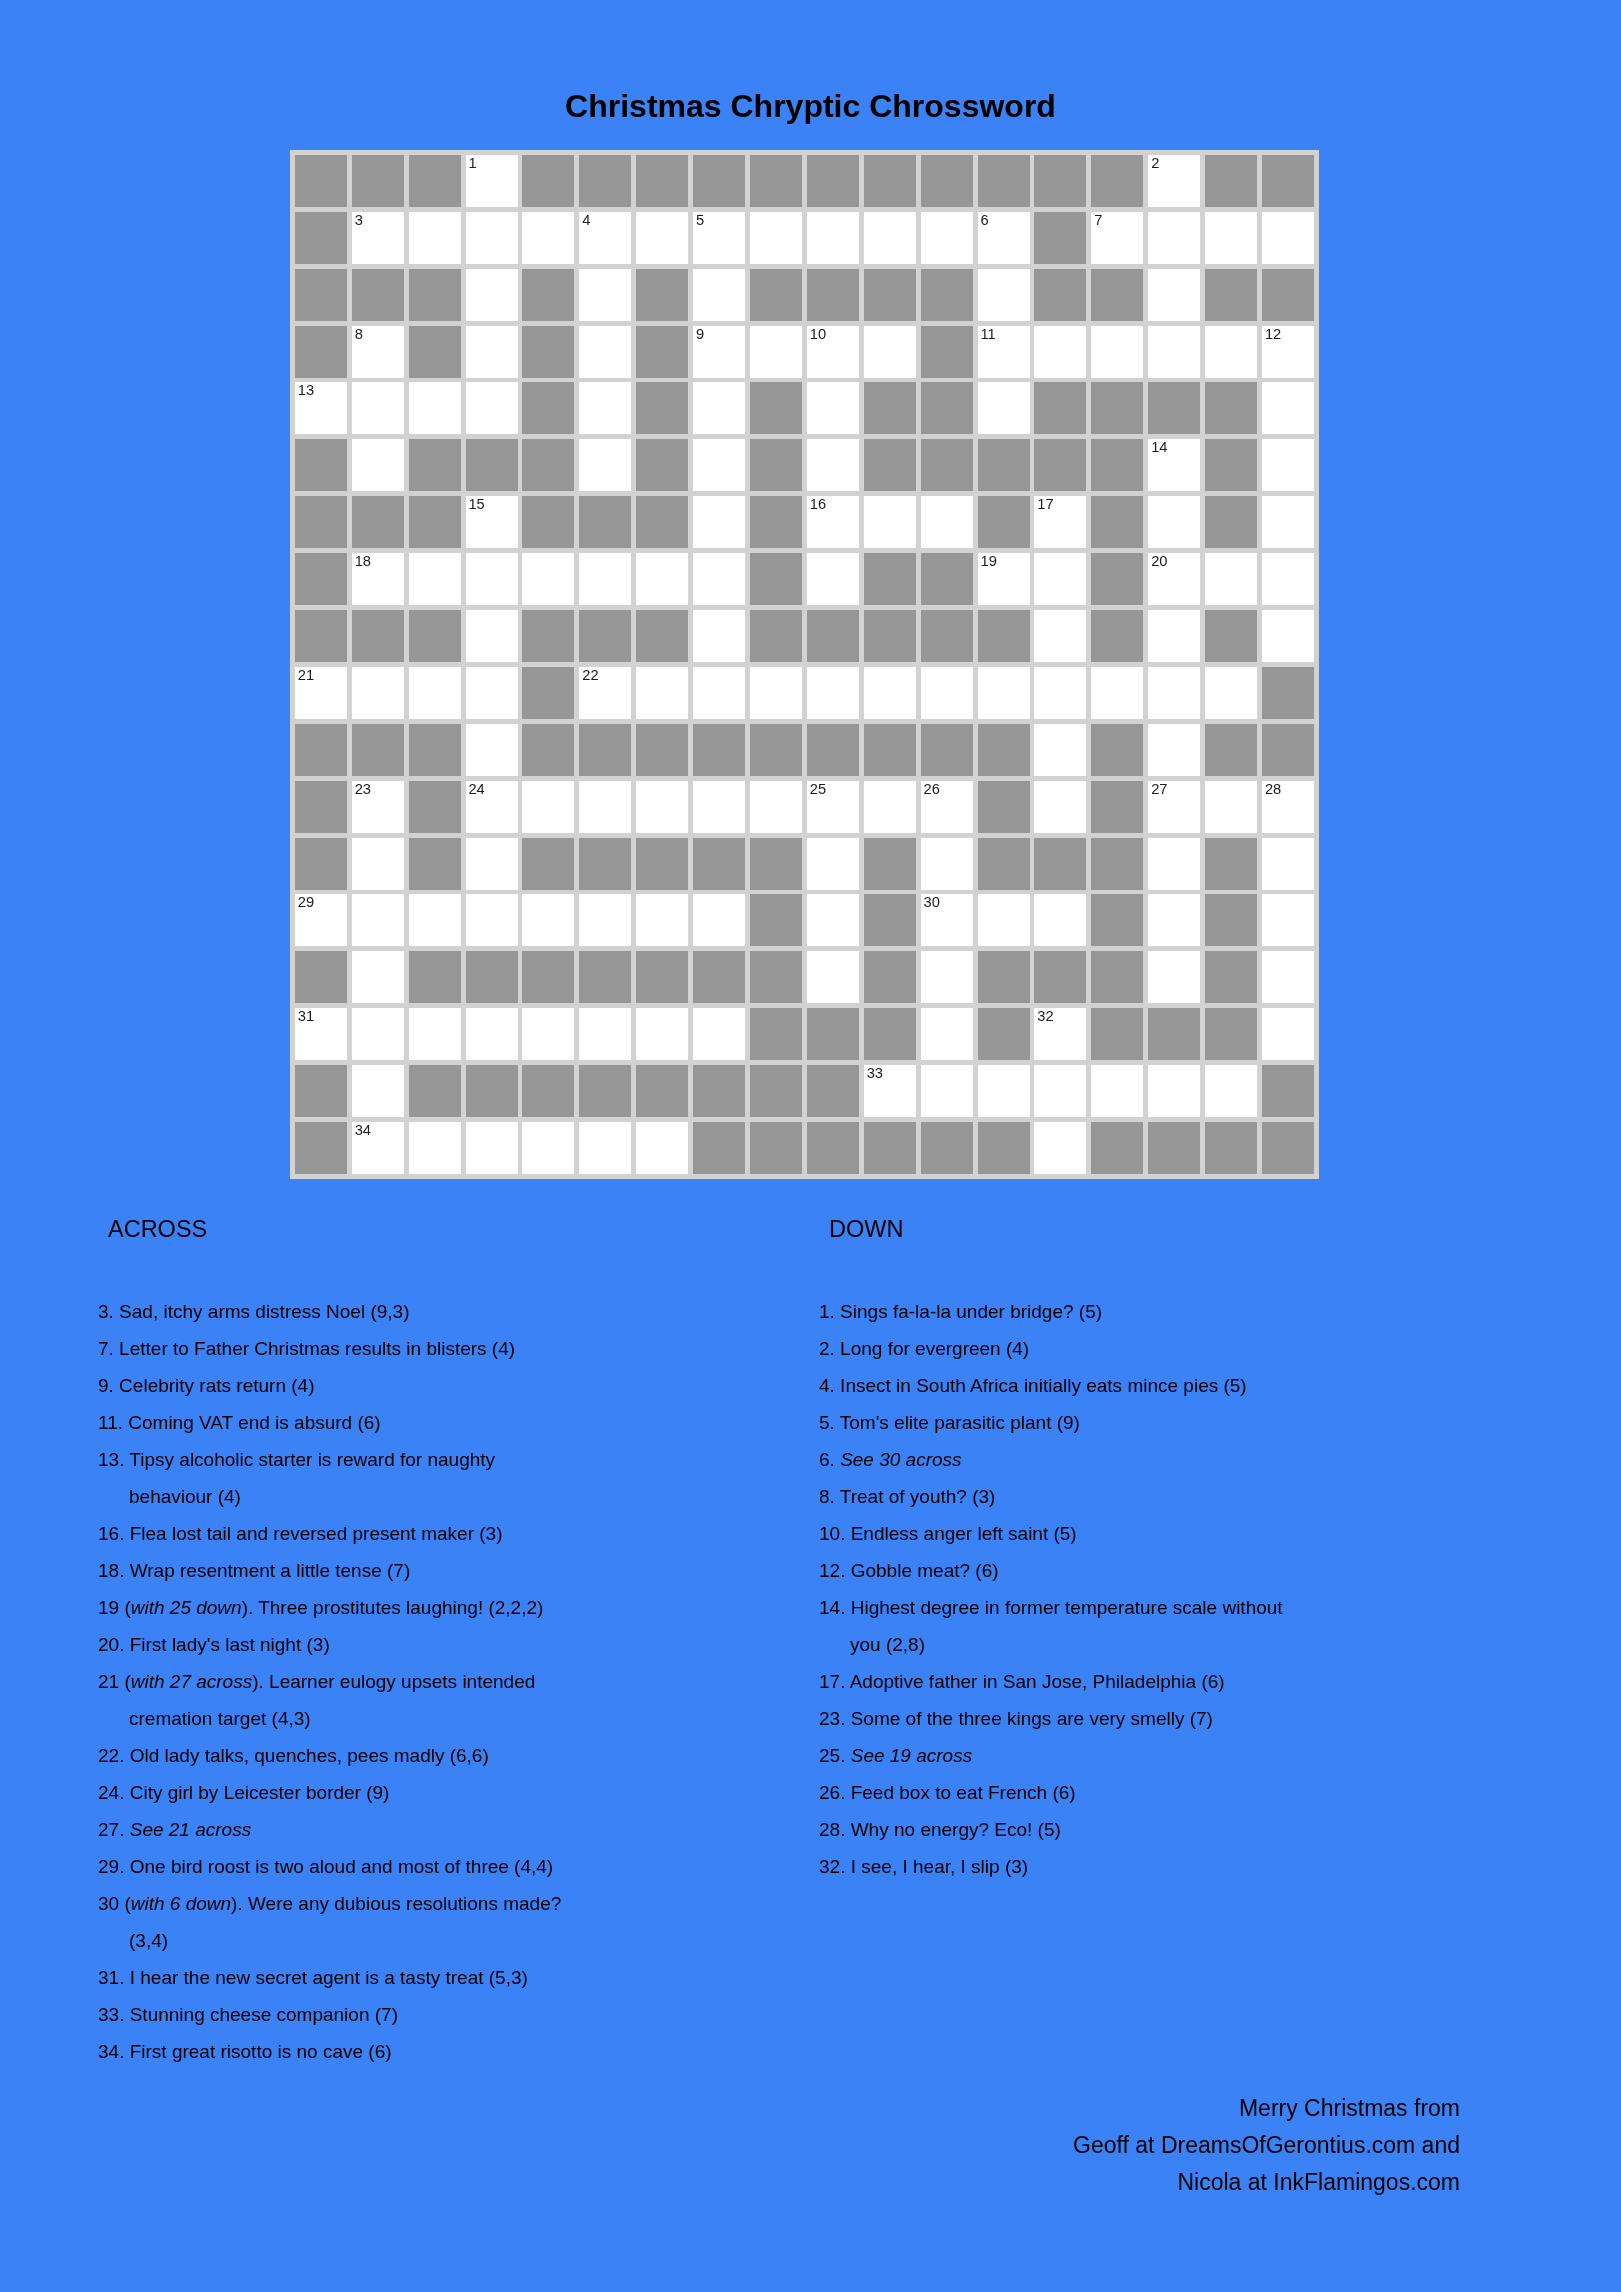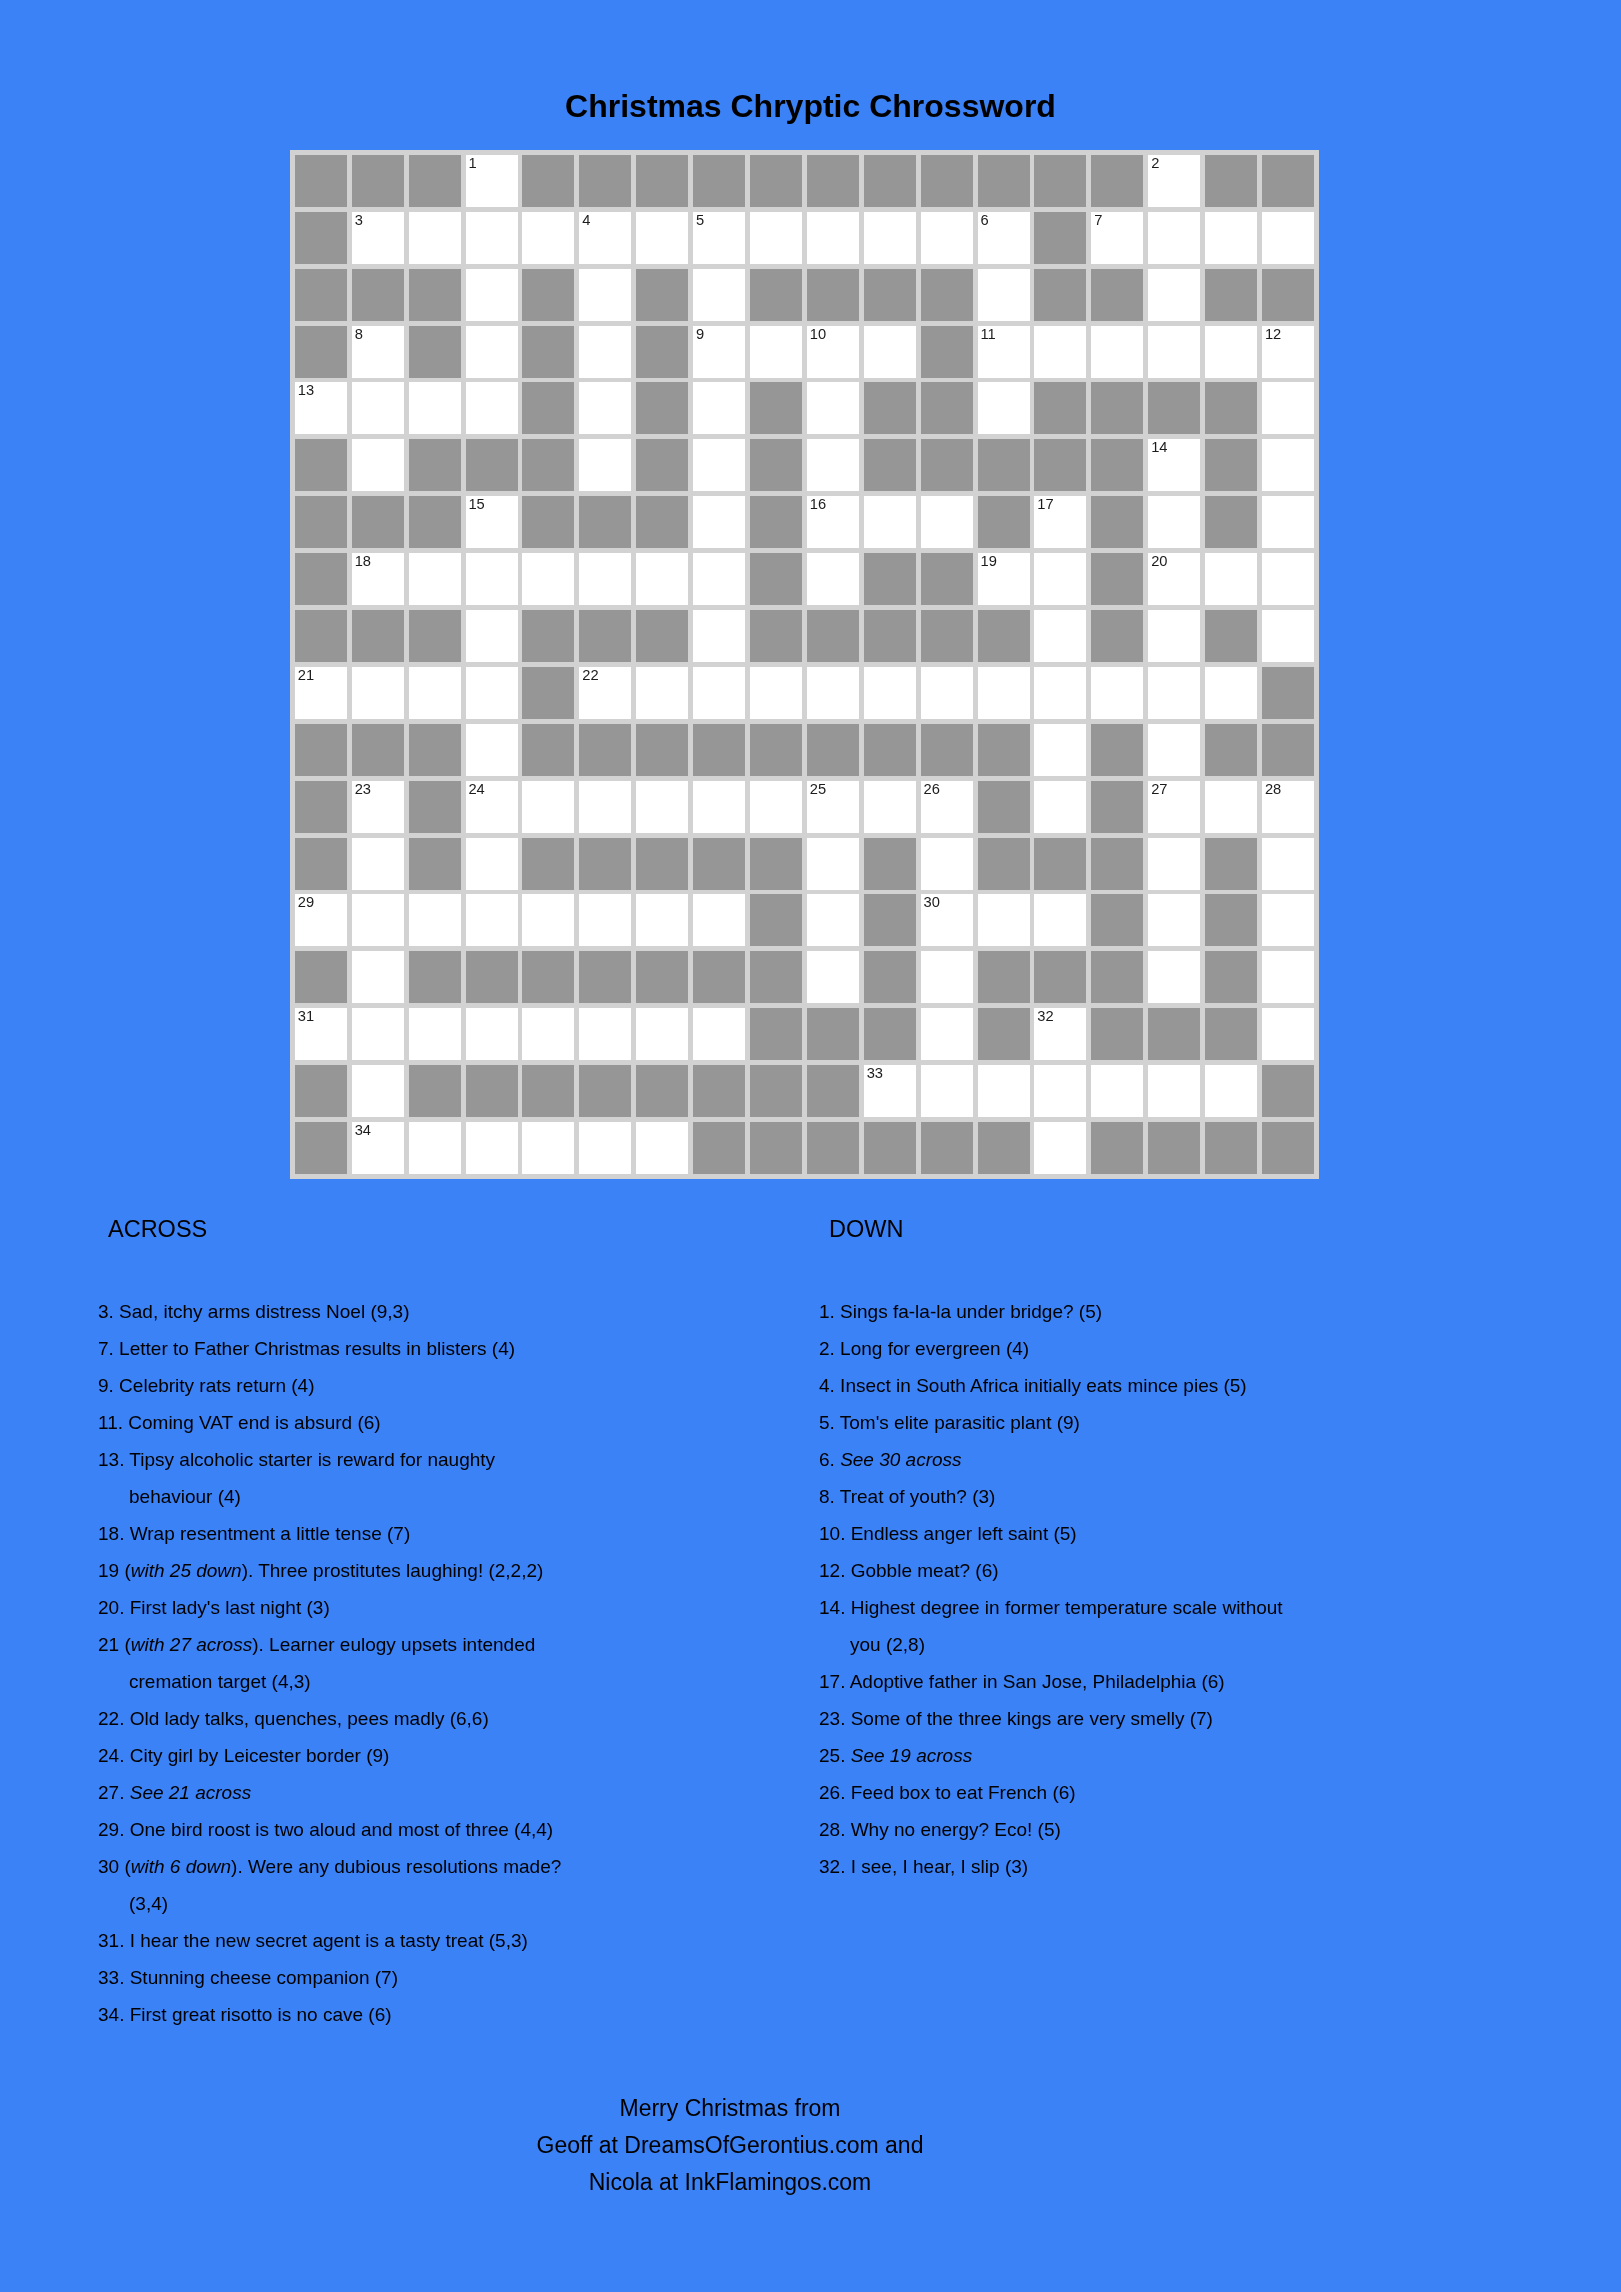--- a/index.html
+++ b/index.html
@@ -37,21 +37,21 @@
   .clue-col.down   { left:819px; width:725px; }
   .col-heading {
     font-size:23.5px; line-height:29px; margin:0 0 49px 10px;
     font-weight:normal;
   }
   .clue { font-size:19px; line-height:37px; white-space:nowrap; }
   .clue .cont { display:block; padding-left:31px; white-space:nowrap; }
   .clue i { font-style:italic; }
   .footer {
     position:absolute; top:2090px; left:0; width:1460px;
-    text-align:center; font-size:23px; line-height:37px;
+    text-align:right; font-size:23px; line-height:37px;
   }
 </style>
 </head>
 <body>
 
 <div id="page">
 
   <div class="title">Christmas Chryptic Chrossword</div>
 
   <div class="xw-grid">
@@ -450,20 +450,21 @@
     </div>
 
   <div class="clue-col across">
     <div class="col-heading">ACROSS</div>
     <div id="across-list">
         <div class="clue">3. Sad, itchy arms distress Noel (9,3)</div>
         <div class="clue">7. Letter to Father Christmas results in blisters (4)</div>
         <div class="clue">9. Celebrity rats return (4)</div>
         <div class="clue">11. Coming VAT end is absurd (6)</div>
         <div class="clue">13. Tipsy alcoholic starter is reward for naughty<span class="cont">behaviour (4)</span></div>
+        <div class="clue">16. Flea lost tail and reversed present maker (3)</div>
         <div class="clue">18. Wrap resentment a little tense (7)</div>
         <div class="clue">19 (<i>with 25 down</i>). Three prostitutes laughing! (2,2,2)</div>
         <div class="clue">20. First lady's last night (3)</div>
         <div class="clue">21 (<i>with 27 across</i>). Learner eulogy upsets intended<span class="cont">cremation target (4,3)</span></div>
         <div class="clue">22. Old lady talks, quenches, pees madly (6,6)</div>
         <div class="clue">24. City girl by Leicester border (9)</div>
         <div class="clue">27. <i>See 21 across</i></div>
         <div class="clue">29. One bird roost is two aloud and most of three (4,4)</div>
         <div class="clue">30 (<i>with 6 down</i>). Were any dubious resolutions made?<span class="cont">(3,4)</span></div>
         <div class="clue">31. I hear the new secret agent is a tasty treat (5,3)</div>

